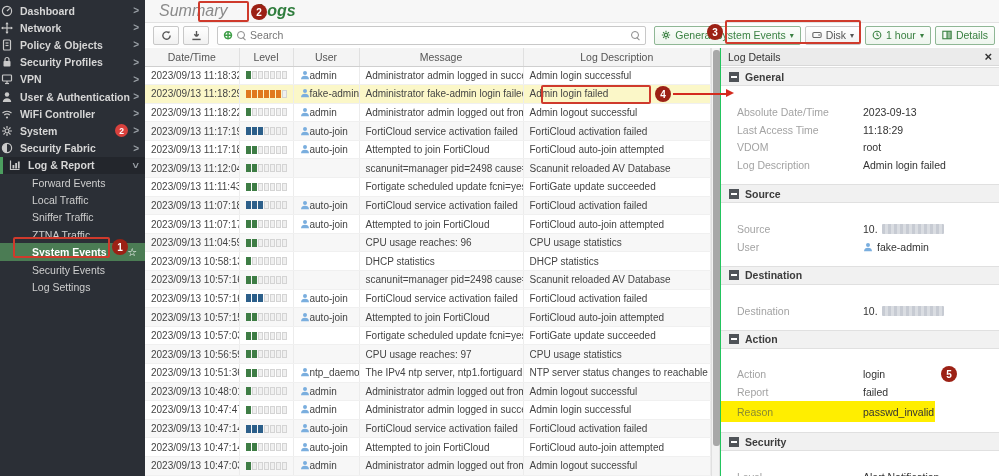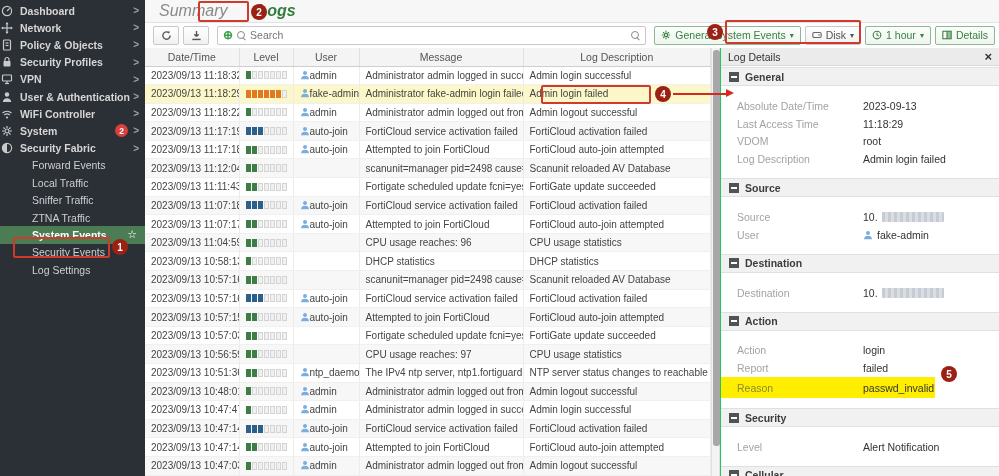--- a/index.html
+++ b/index.html
@@ -72,21 +72,21 @@
   .dheader .close { font-size:13px; color:#333; font-weight:bold; cursor:pointer; }
   .dsec-h { height:19px; background:#f1f1f1; border-top:1px solid #e0e0e0; border-bottom:1px solid #e0e0e0; display:flex; align-items:center; padding:0 8px; gap:6px; font-weight:bold; color:#3c3c3c; margin-top:7px; cursor:pointer; }
   .dsec-h:first-of-type { margin-top:1px; }
   .minus-sq { width:10px; height:10px; background:#4f5358; position:relative; flex:none; }
   .minus-sq::after { content:""; position:absolute; left:2px; top:4px; width:6px; height:2px; background:#fff; }
   .drow { display:flex; align-items:center; min-height:17.8px; padding-left:16px; }
   .drow .dl { width:126px; color:#a3a3a3; flex:none; }
   .drow .dv { color:#333; display:flex; align-items:center; gap:4px; }
   .drow.hl { background:#ffee00; width:214px; min-height:21px; }
   .drow.hl .dl { color:#8b8b30; }
-  .dsec-body { padding:11px 0 3px 0; }
+  .dsec-body { padding:17px 0 3px 0; }
   .redact { display:inline-block; width:62px; height:10px; background:repeating-linear-gradient(90deg,#c7cbd3 0 3px,#dadde2 3px 6px); filter:blur(0.7px); border-radius:1px; }
 
   
   .ann { position:absolute; z-index:10; pointer-events:none; }
   .ann-box { border:2px solid #cf3a2c; border-radius:2px; }
   .ann-circle { width:16px; height:16px; border-radius:50%; background:#9c2115; color:#fff; font-size:10px; font-weight:bold; display:flex; align-items:center; justify-content:center; }
   .ann-line { height:2px; background:#d42a1e; }
   .ann-head { width:0; height:0; border-top:4.5px solid transparent; border-bottom:4.5px solid transparent; border-left:8px solid #d42a1e; }
 
   .picon svg { display:block; }
@@ -183,20 +183,32 @@
       </li>
     <li>
       <span class="nav-icon">
           <svg class="sicon" width="12" height="12" viewBox="0 0 12 12">
             <circle cx="6" cy="6" r="4.6"></circle>
             <path class="f" d="M6 1.4a4.6 4.6 0 0 0 0 9.2z"></path>
           </svg>
         </span>
       <span class="nav-label">Security Fabric</span>
         <span class="chev">&gt;</span>
+      </li>
+    <li class="group-active">
+      <span class="nav-icon">
+          <svg class="sicon" width="12" height="12" viewBox="0 0 12 12">
+            <path d="M1.5 1.5v9h9"></path>
+            <rect class="f" x="3.5" y="6" width="1.8" height="3.5"></rect>
+            <rect class="f" x="6.2" y="4" width="1.8" height="5.5"></rect>
+            <rect class="f" x="8.9" y="2.5" width="1.8" height="7"></rect>
+          </svg>
+        </span>
+      <span class="nav-label">Log &amp; Report</span>
+        <span class="chev down">&gt;</span>
       </li>
   </ul>
   <ul class="subnav" id="subnav">
       <li>
         <span>Forward Events</span>
       </li>
       <li>
         <span>Local Traffic</span>
       </li>
       <li>

